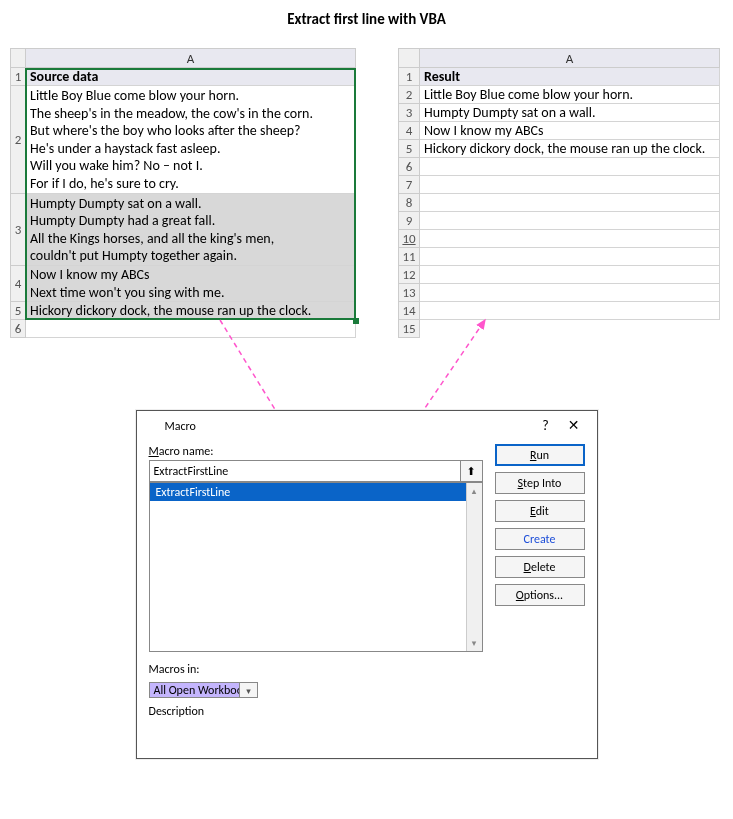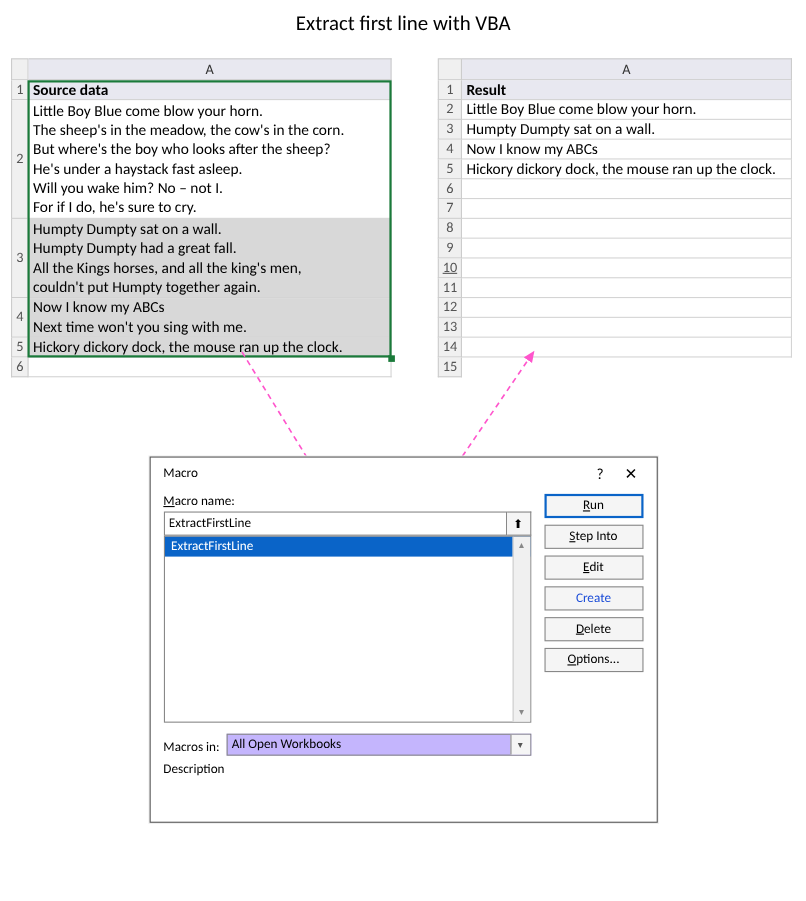--- a/index.html
+++ b/index.html
@@ -5,21 +5,21 @@
   * { box-sizing: border-box; }
   body {
     margin: 0;
     padding: 10px;
     font-family: "Segoe UI", Calibri, Arial, sans-serif;
     font-size: 14px;
     background: #fff;
     color: #000;
     width: 733px;
   }
-  .title { font-weight: normal; text-align: center; margin: 0 0 20px 0; font-size: 19px; }
+  .title { font-weight: bold; text-align: center; margin: 0 0 20px 0; font-size: 15px; }
   .sheets { display: flex; gap: 42px; align-items: flex-start; }
   .sheet { display: flex; }
   .rowhdr-col { display: flex; flex-direction: column; }
   .corner { width: 16px; height: 20px; border: 1px solid #ccc; background: #f0f0f0; border-bottom: 1px solid #ccc; }
   .rowhdr { width: 16px; display: flex; align-items: center; justify-content: center;
             border-left: 1px solid #ccc; border-right: 1px solid #ccc; border-bottom: 1px solid #ccc;
             background: #f0f0f0; font-size: 13px; color: #555; }
   .cells { display: flex; flex-direction: column; }
   .colhdr { height: 20px; border-top: 1px solid #ccc; border-right: 1px solid #ccc; border-bottom: 1px solid #ccc;
             display: flex; align-items: center; justify-content: center; background: #e8e8f0;
@@ -27,41 +27,41 @@
   .cell { border-right: 1px solid #d4d4d4; border-bottom: 1px solid #d4d4d4; padding: 1px 4px;
           display: flex; align-items: center; font-size: 14px; line-height: 1.25; white-space: pre-line; }
   .cell.header-cell { font-weight: bold; background: #e8e8f0; }
   .cell.selected { background: #d8d8d8; }
   .sel-outline { position: absolute; border: 2px solid #1a7a3a; pointer-events: none; }
   .sel-handle { position: absolute; width: 6px; height: 6px; background: #1a7a3a; pointer-events: none; }
   #sheet-left-wrap, #sheet-right-wrap { position: relative; }
   svg.connector { position: absolute; pointer-events: none; }
   .dialog { width: 462px; border: 1px solid #555; background: #fff; margin: 72px auto 0 auto;
             padding: 0; font-size: 12px; box-shadow: 0 0 0 1px #eee; position: relative; }
-  .dlg-titlebar { display: flex; align-items: center; padding: 6px 8px 6px 12px; }
+  .dlg-titlebar { display: flex; align-items: center; padding: 6px 8px 6px 28px; }
   .dlg-title { flex: 1; font-size: 12px; }
   .dlg-help { width: 26px; text-align: center; font-size: 14px; cursor: default; }
   .dlg-close { width: 30px; text-align: center; font-size: 14px; cursor: default; }
   .dlg-body { padding: 4px 12px 10px 12px; display: flex; gap: 12px; }
   .dlg-left { flex: 1; display: flex; flex-direction: column; }
   .dlg-label { font-size: 12px; margin-bottom: 2px; }
   .dlg-label .uline { text-decoration: underline; }
   .name-row { display: flex; }
   .name-input { flex: 1; border: 1px solid #888; padding: 2px 4px; font-size: 12px; height: 22px;
                 font-family: inherit; }
   .name-btn { width: 22px; height: 22px; border: 1px solid #888; border-left: 0;
               display: flex; align-items: center; justify-content: center; background: #f5f5f5;
               font-size: 11px; cursor: default; }
   .macro-list { border: 1px solid #888; margin-top: 0; height: 170px; position: relative; }
   .macro-item { padding: 2px 6px; font-size: 12px; }
   .macro-item.sel { background: #0a64c8; color: #fff; }
   .scrollbar { position: absolute; right: 0; top: 0; bottom: 0; width: 16px; background: #f0f0f0;
                border-left: 1px solid #ccc; display: flex; flex-direction: column; justify-content: space-between; }
   .scrollbtn { height: 16px; text-align: center; font-size: 9px; color: #888; line-height: 16px; }
-  .macros-in-row { display: flex; align-items: flex-end; margin-top: 10px; gap: 6px; }
+  .macros-in-row { display: flex; align-items: flex-start; margin-top: 10px; gap: 6px; flex-direction: column; }
   .select-box { flex: 1; border: 1px solid #888; height: 20px; display: flex; align-items: center;
                 padding: 0 4px; font-size: 12px; position: relative; background: #c4b5fd; }
   .select-arrow { position: absolute; right: 0; top: 0; bottom: 0; width: 18px; border-left: 1px solid #888;
                   display: flex; align-items: center; justify-content: center; background: #f5f5f5;
                   font-size: 9px; color: #555; }
   .desc-label { margin-top: 6px; font-size: 12px; }
   .dlg-right { width: 90px; display: flex; flex-direction: column; gap: 6px; }
   .dlg-btn { border: 1px solid #888; background: #f5f5f5; padding: 3px 4px; font-size: 12px; text-align: center;
              cursor: default; }
   .dlg-btn .uline { text-decoration: underline; }

